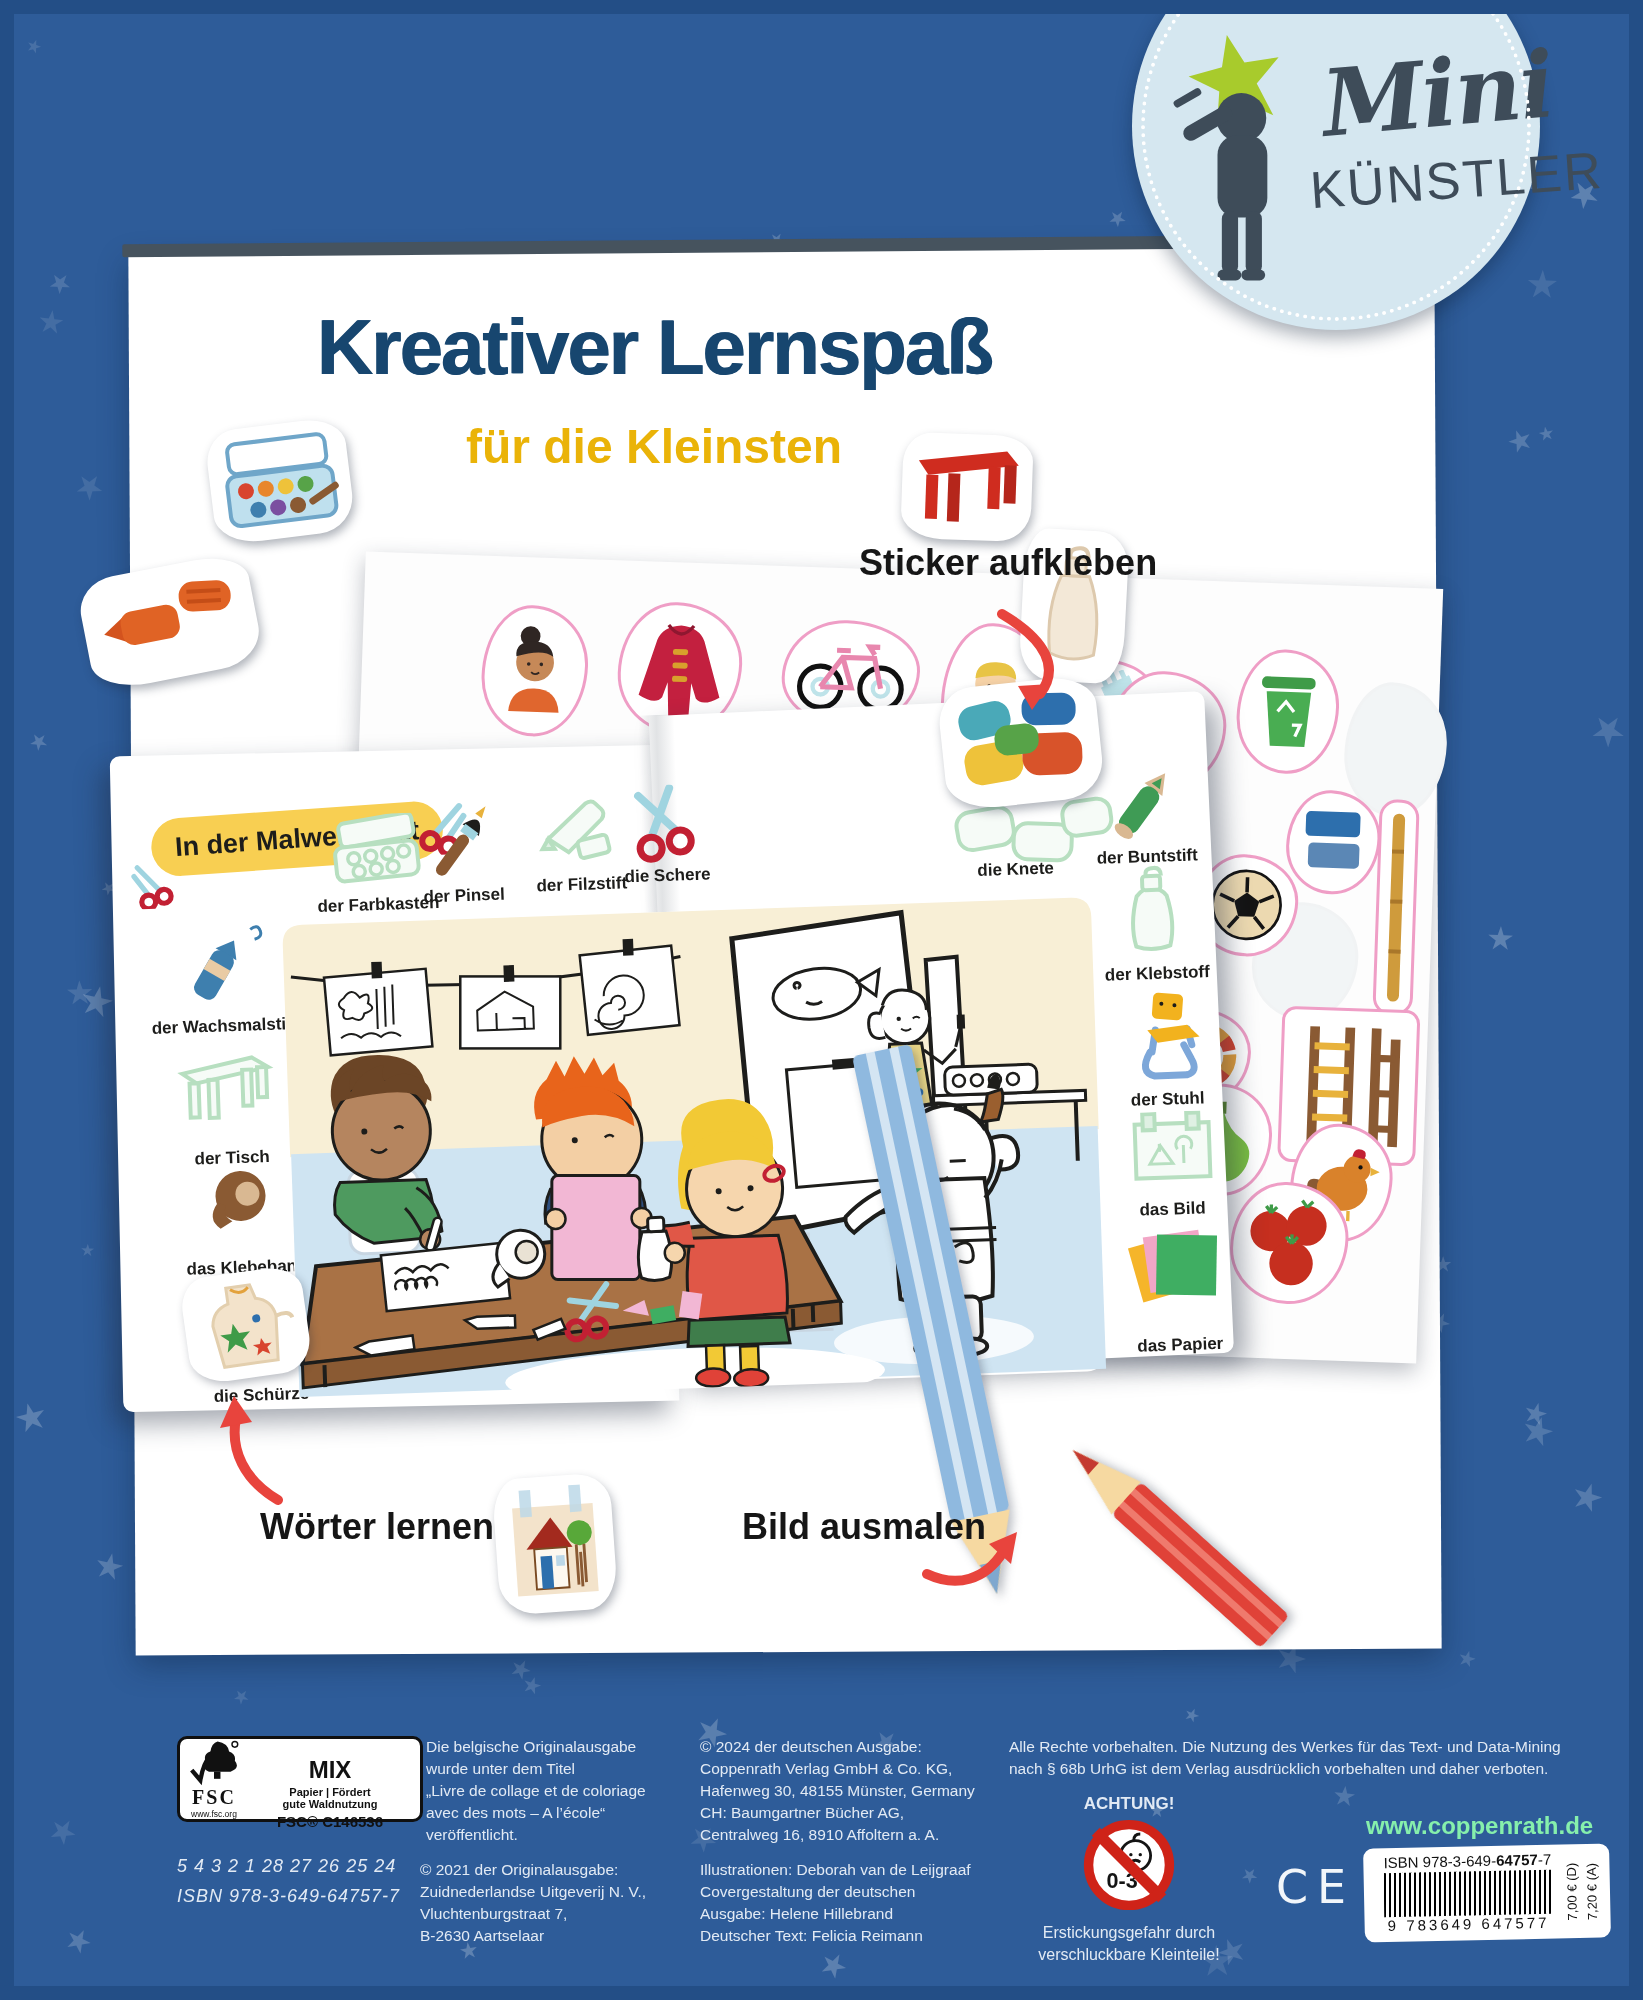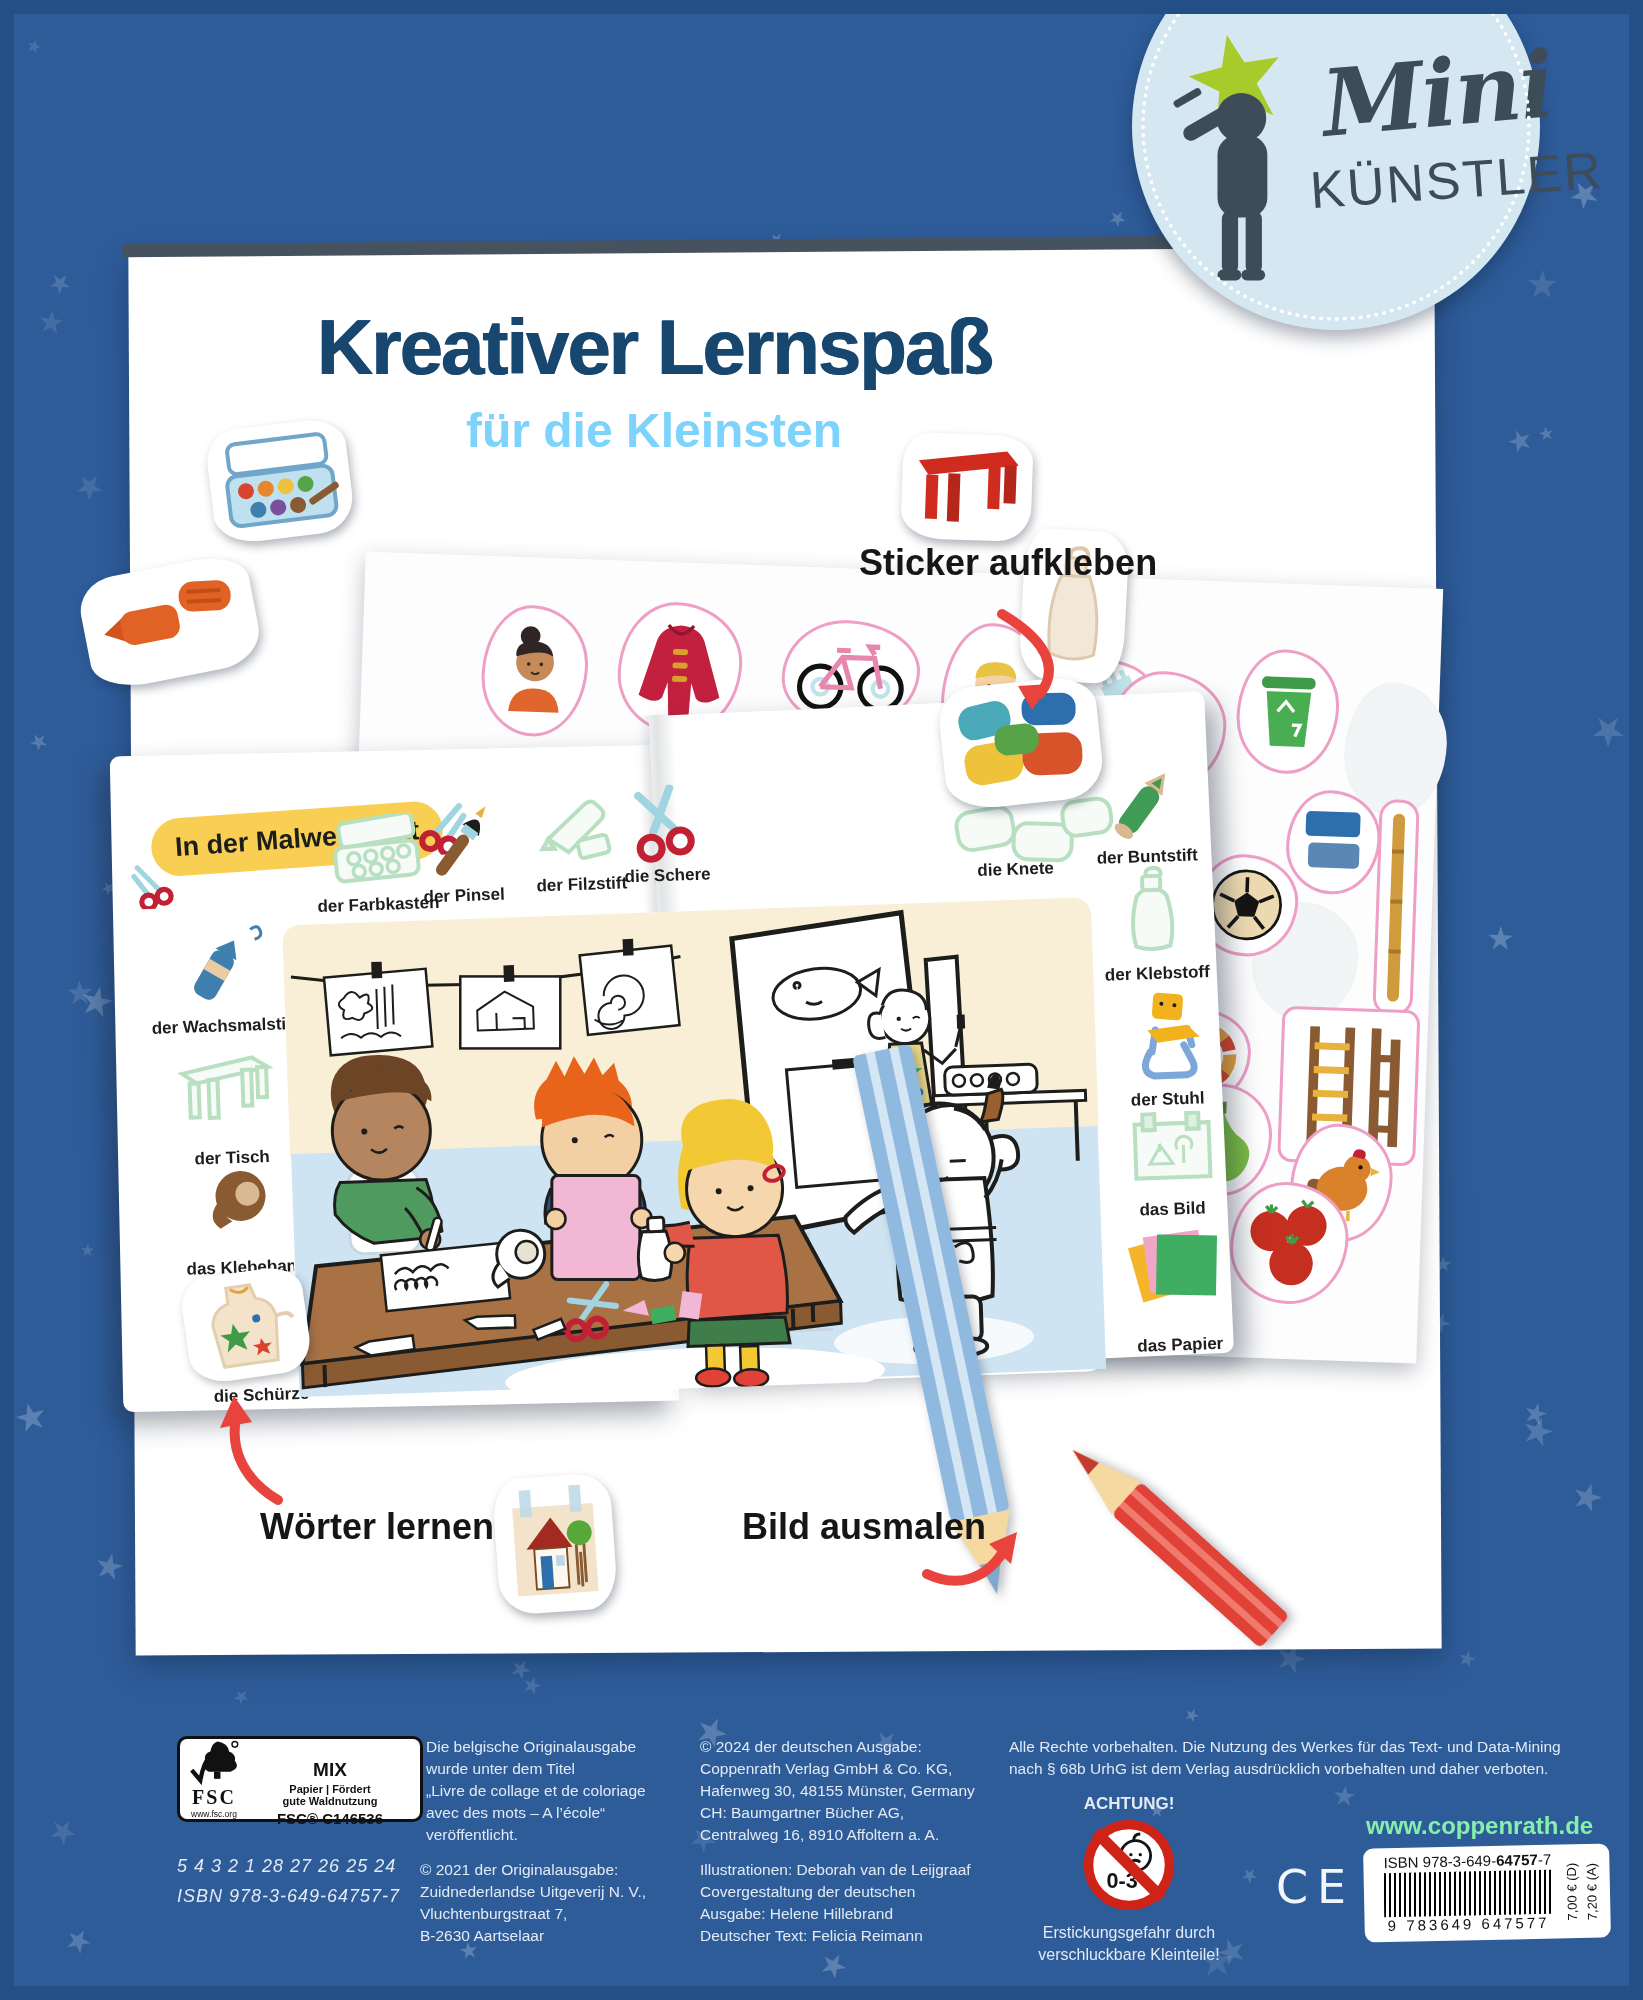--- a/index.html
+++ b/index.html
@@ -21,21 +21,21 @@
   .logo-circle::after{content:"";position:absolute;inset:9px;border-radius:50%;border:4px dotted #ffffff;}
   .logo-mini{position:absolute;left:190px;top:118px;font:italic 700 92px "DejaVu Serif",serif;
         color:#3e4c59;transform:rotate(-5deg);letter-spacing:-2px;}
   .logo-kuenstler{position:absolute;left:178px;top:228px;font:400 52px "Liberation Sans",sans-serif;
         color:#3e4c59;transform:rotate(-4deg);letter-spacing:2px;}
 
   
   .title-wrap{position:absolute;left:240px;top:288px;width:800px;text-align:center;z-index:4;}
   .title-1{font-weight:700;font-size:78px;color:#17466f;letter-spacing:-2px;
            text-shadow:1px 0 0 #17466f;}
-  .title-2{margin-top:10px;font-weight:700;font-size:48px;color:#7dd3fc;}
+  .title-2{margin-top:26px;font-weight:700;font-size:48px;color:#eab308;}
 
   
   .anno{position:absolute;font-weight:700;color:#161616;white-space:nowrap;z-index:8;}
 
   
   .sticker{position:absolute;background:#fff;border-radius:22% 30% 26% 32%/30% 24% 32% 26%;
            box-shadow:2px 5px 10px rgba(30,40,60,.35);display:flex;align-items:center;
            justify-content:center;z-index:4;}
   .pinkcut{position:absolute;background:#fff;border:3px solid #ef9ec6;
            border-radius:46% 54% 50% 50%/55% 45% 55% 45%;display:flex;align-items:center;justify-content:center;}
@@ -759,21 +759,21 @@
       <svg width="52" height="46" viewBox="0 0 70 64">
         <path d="M4,42 l12,14 q4,-24 16,-38" fill="none" stroke="#111" stroke-width="6"></path>
         <path d="M40,2 q14,2 16,14 q10,4 8,13 q8,10 -6,15 h-30 q-12,-5 -5,-15 q-3,-10 7,-13 q2,-12 10,-14 z" fill="#111"></path>
         <rect x="35" y="44" width="9" height="10" fill="#111"></rect>
         <circle cx="64" cy="6" r="4" fill="none" stroke="#111" stroke-width="2"></circle>
       </svg>
       <div style="font:700 20px 'Liberation Serif',serif;color:#111;letter-spacing:2px;">FSC</div>
       <div style="font-size:8.5px;color:#111;">www.fsc.org</div>
     </div>
     <div style="flex:1;text-align:center;color:#111;">
-      <div style="font-weight:700;font-size:19px;margin-top:28px;">MIX</div>
+      <div style="font-weight:700;font-size:24px;margin-top:28px;">MIX</div>
       <div style="font-weight:700;font-size:11px;margin-top:2px;">Papier | Fördert</div>
       <div style="font-weight:700;font-size:11px;">gute Waldnutzung</div>
       <div style="font-weight:700;font-size:15px;margin-top:3px;">FSC® C146536</div>
     </div>
   </div>
 
   <div class="run-line" style="left:163px;top:1842px;">5 4 3 2 1    28 27 26 25 24</div>
   <div class="run-line" style="left:163px;top:1872px;">ISBN 978-3-649-64757-7</div>
 
   <div class="imp" style="left:412px;top:1722px;width:280px;">Die belgische Originalausgabe

